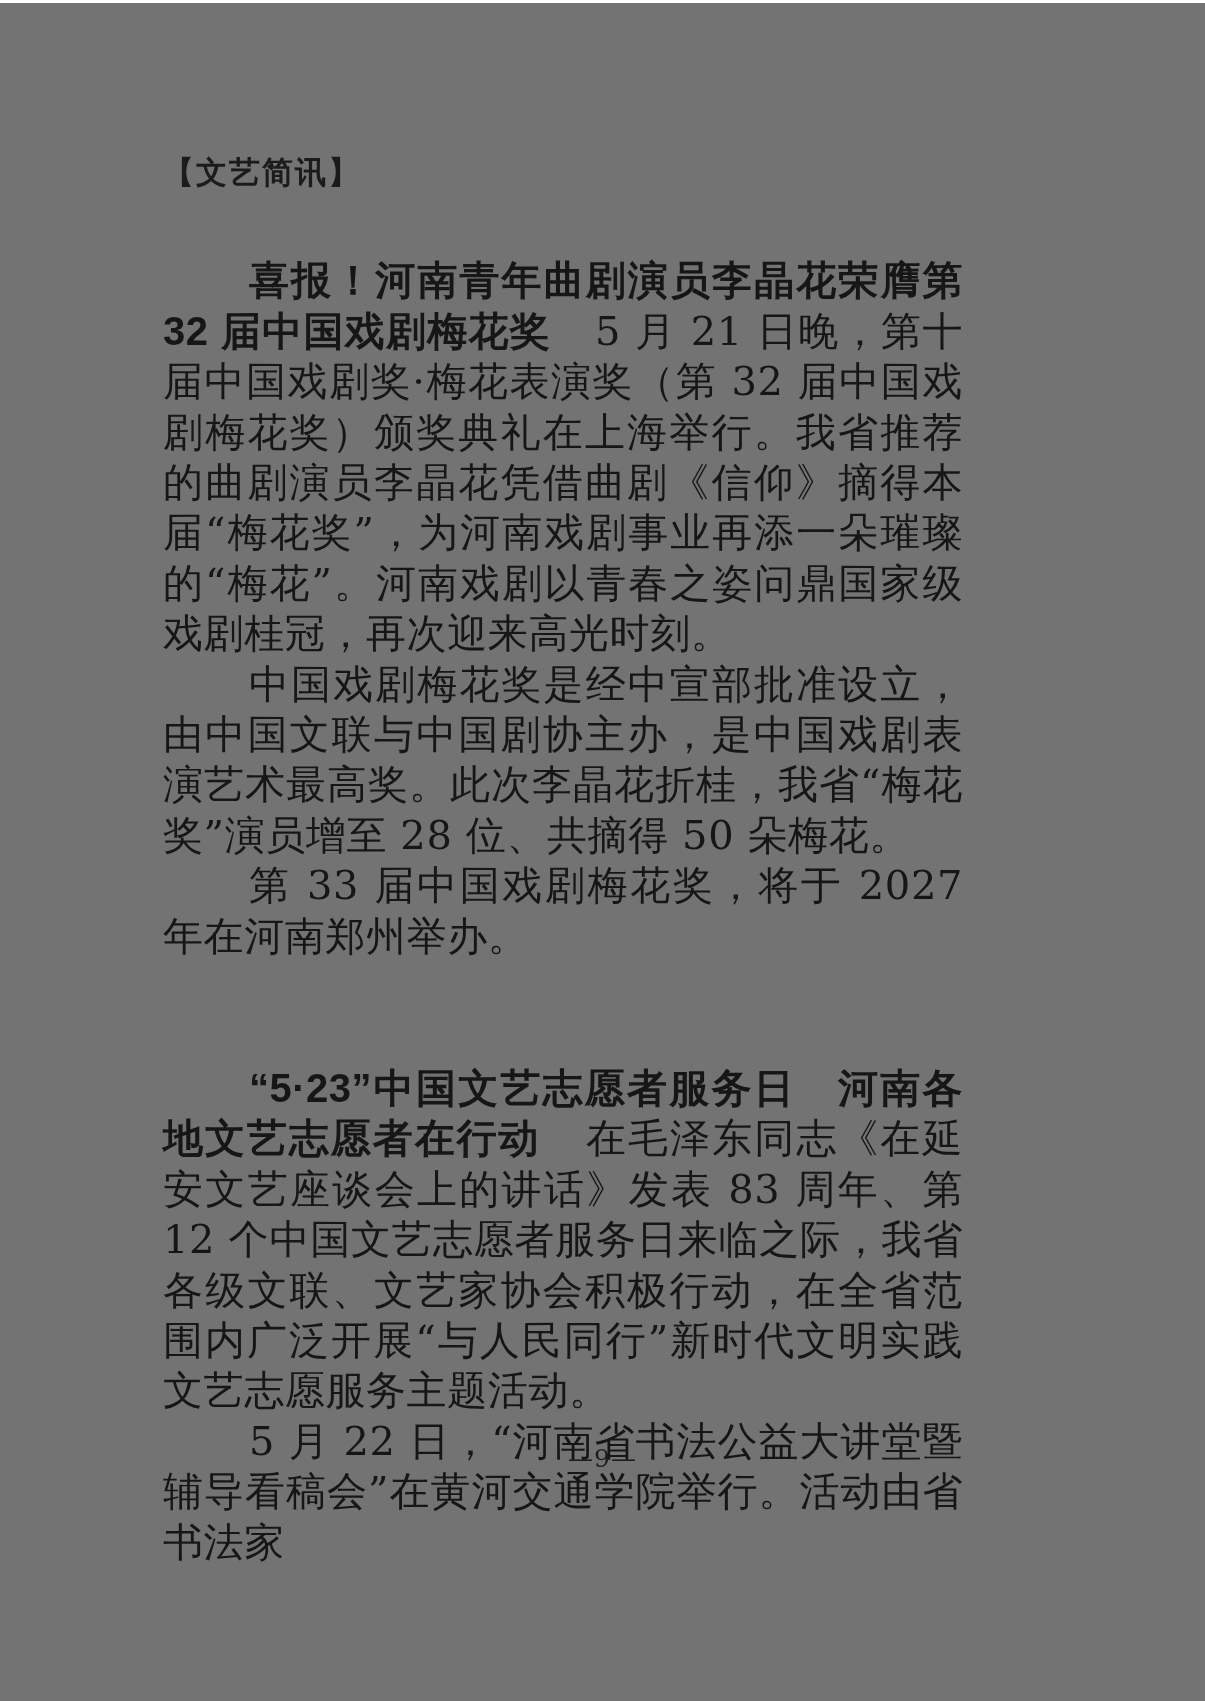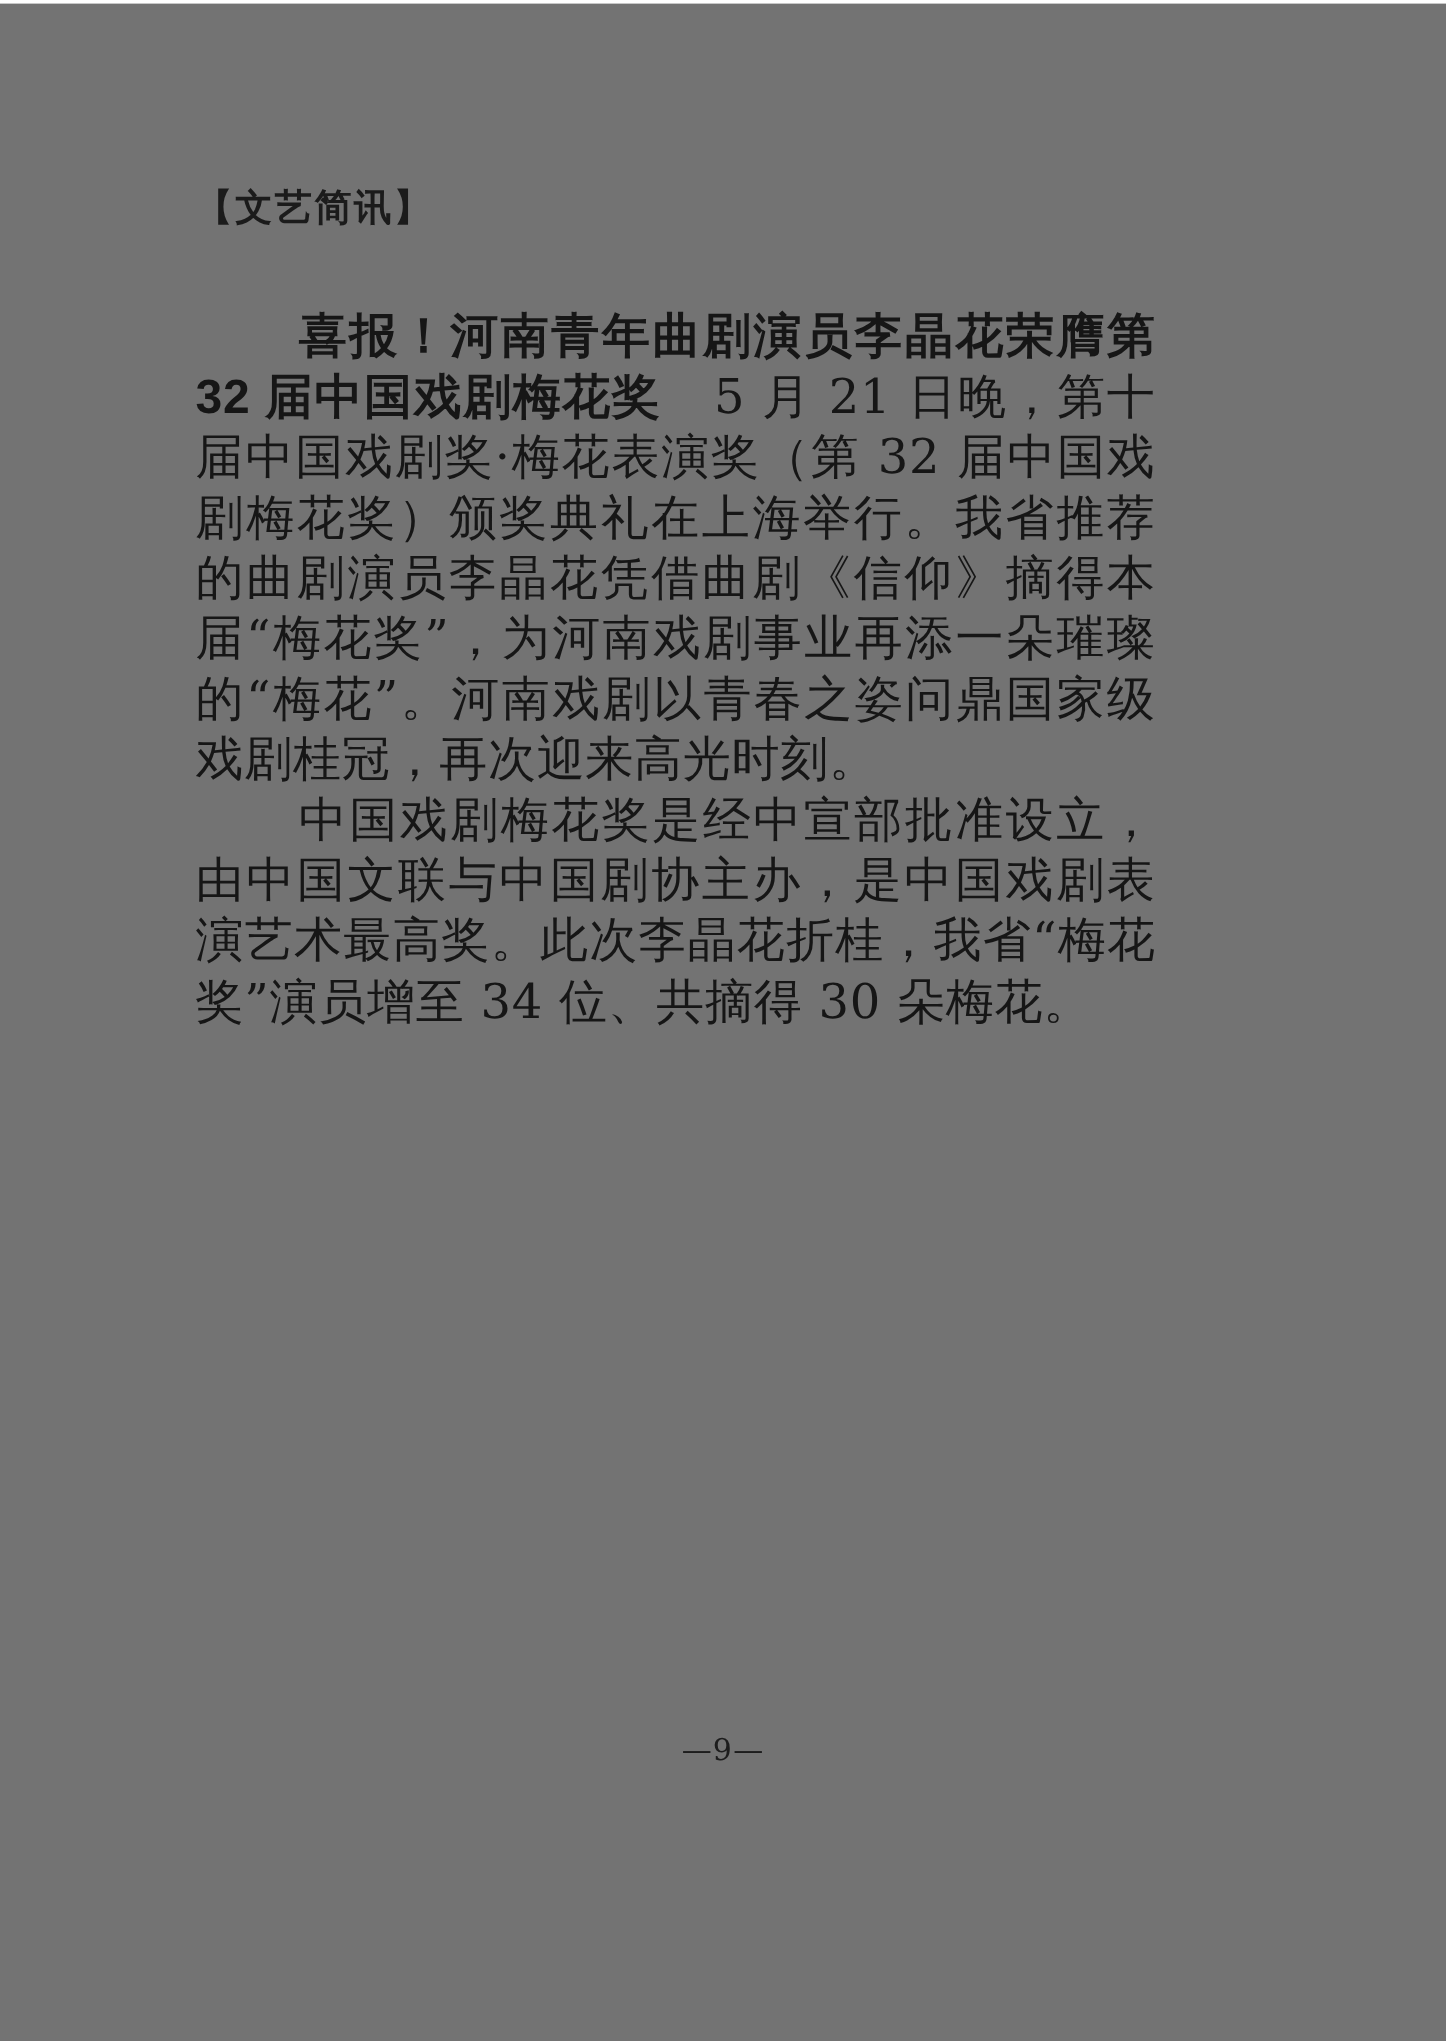--- a/index.html
+++ b/index.html
@@ -91,24 +91,30 @@
 
 <div class="page">
 
   <div class="content">
 
     <h1 class="section-title">【文艺简讯】</h1>
 
     <div class="article">
       <p class="para indent"><span class="lead-title">喜报！河南青年曲剧演员李晶花荣膺第 32 届中国戏剧梅花奖</span><span class="gap-sm"></span><span>5 月 21 日晚，第十届中国戏剧奖·梅花表演奖（第 32 届中国戏剧梅花奖）颁奖典礼在上海举行。我省推荐的曲剧演员李晶花凭借曲剧《信仰》摘得本届“梅花奖”，为河南戏剧事业再添一朵璀璨的“梅花”。河南戏剧以青春之姿问鼎国家级戏剧桂冠，再次迎来高光时刻。</span></p>
 
-      <p class="para indent">中国戏剧梅花奖是经中宣部批准设立，由中国文联与中国剧协主办，是中国戏剧表演艺术最高奖。此次李晶花折桂，我省“梅花奖”演员增至 34 位、共摘得 30 朵梅花。</p>
+      <p class="para indent">中国戏剧梅花奖是经中宣部批准设立，由中国文联与中国剧协主办，是中国戏剧表演艺术最高奖。此次李晶花折桂，我省“梅花奖”演员增至 28 位、共摘得 50 朵梅花。</p>
 
+      <p class="para indent">第 33 届中国戏剧梅花奖，将于 2027 年在河南郑州举办。</p>
     </div>
 
     <div class="spacer-block"></div>
 
+    <div class="article">
+      <p class="para indent"><span class="lead-title">“5·23”中国文艺志愿者服务日　河南各地文艺志愿者在行动</span><span class="gap-sm"></span><span>在毛泽东同志《在延安文艺座谈会上的讲话》发表 83 周年、第 12 个中国文艺志愿者服务日来临之际，我省各级文联、文艺家协会积极行动，在全省范围内广泛开展“与人民同行”新时代文明实践文艺志愿服务主题活动。</span></p>
+
+      <p class="para indent">5 月 22 日，“河南省书法公益大讲堂暨辅导看稿会”在黄河交通学院举行。活动由省书法家</p>
+    </div>
 
   </div>
 
   <div class="page-number">—9—</div>
 
 </div>
 
 </body></html>

